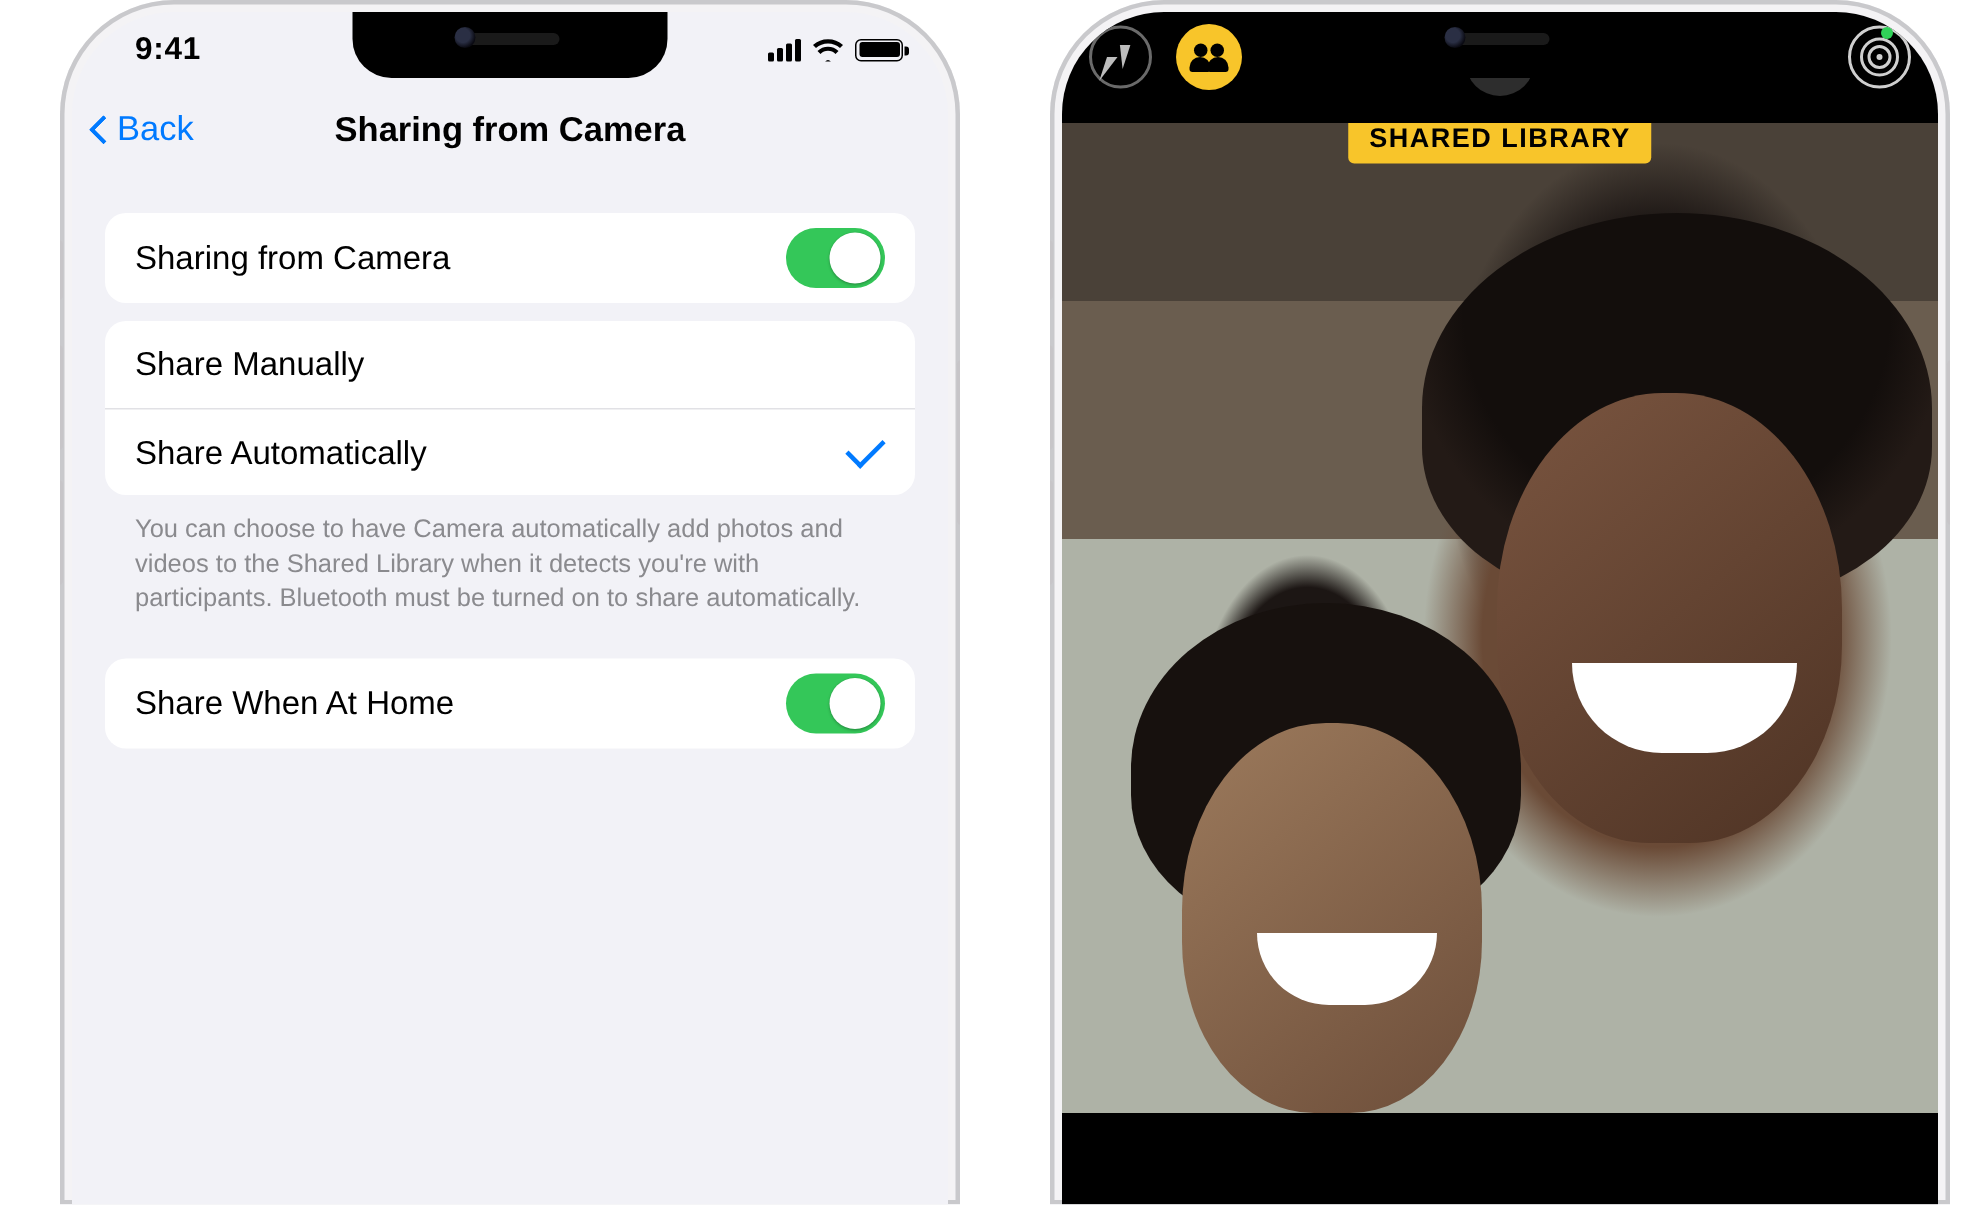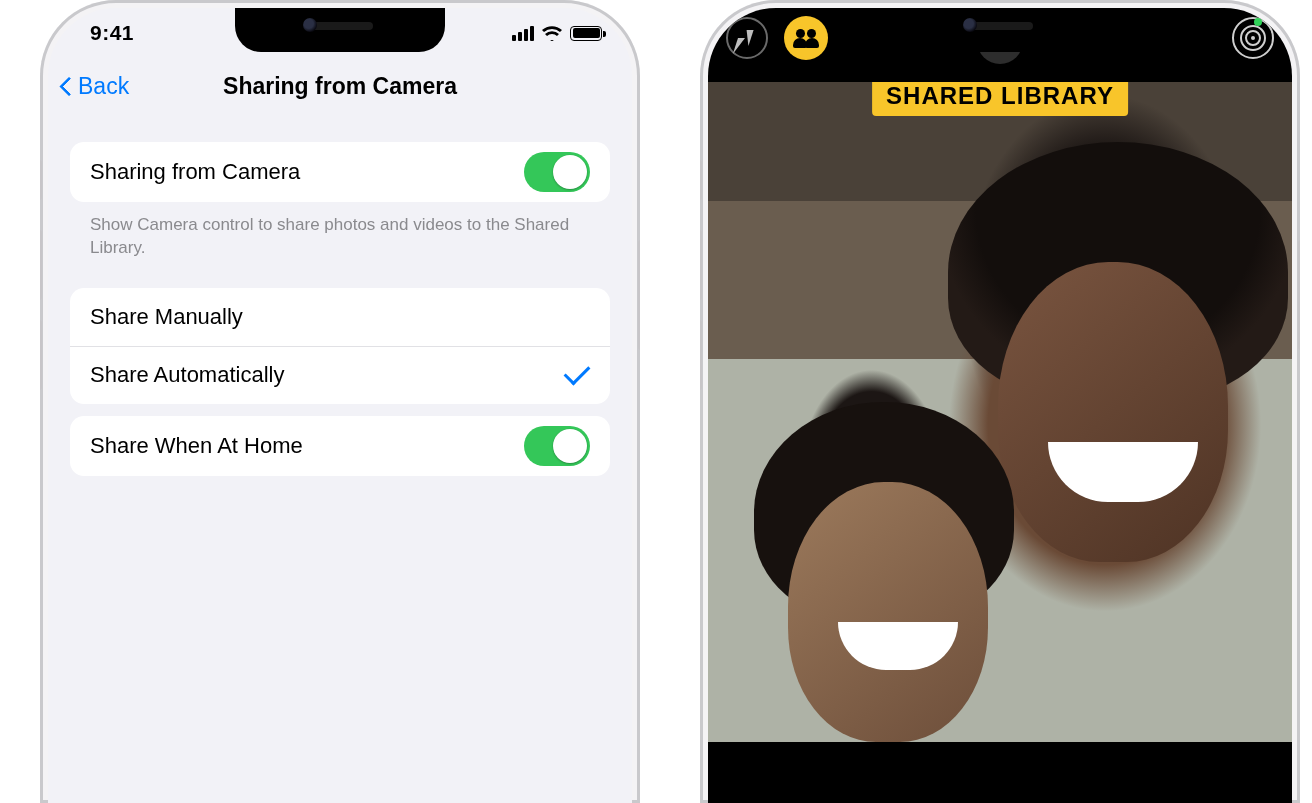--- a/index.html
+++ b/index.html
@@ -221,21 +221,21 @@
       radial-gradient(ellipse 120px 180px at 28% 60%, #1c1614 0 48%, transparent 60%),
       linear-gradient(180deg,#4a4138 0 18%, #6a5d4f 18% 42%, #aeb2a6 42% 100%);
     overflow:hidden;
   }
   .shared-lib-badge{
     position:absolute; top:-6px; left:50%; transform:translateX(-50%);
     background:var(--yellow);
     color:#000;
     font-weight:700;
     letter-spacing:1px;
-    font-size:24px;
+    font-size:18px;
     padding:6px 14px 6px 14px;
     border-radius:4px;
     z-index:20;
   }
   
   .face1{ position:absolute; left:290px; top:180px; width:230px; height:300px; border-radius:48% 48% 44% 44%; background:linear-gradient(140deg,#7a5540,#4e3324); }
   .hair1{ position:absolute; left:240px; top:60px; width:340px; height:260px; border-radius:50% 50% 40% 40%; background:radial-gradient(circle at 50% 25%, #130e0c 0 55%, #231a16 70%); }
   .smile1{ position:absolute; left:340px; top:360px; width:150px; height:60px; border-radius:0 0 80px 80px; background:#fff; }
   .face2{ position:absolute; left:80px; top:400px; width:200px; height:260px; border-radius:48% 48% 44% 44%; background:linear-gradient(140deg,#9c7a5c,#6d4e3a); }
   .hair2{ position:absolute; left:46px; top:320px; width:260px; height:220px; border-radius:50% 50% 42% 42%; background:#17110e; }
@@ -310,31 +310,31 @@
       <div class="content">
 
         <div class="group-card">
           <div class="row">
             <div class="row-label">Sharing from Camera</div>
             <div class="toggle">
                 <div class="knob"></div>
               </div>
           </div>
         </div>
-        <div class="footer-text">Show Camera control to share photos and videos to the Shared Library.</div>
 
         <div class="group-card">
           <div class="row">
             <div class="row-label">Share Manually</div>
           </div>
           <div class="row">
             <div class="row-label">Share Automatically</div>
             <div class="check"></div>
           </div>
         </div>
+        <div class="footer-text">You can choose to have Camera automatically add photos and videos to the Shared Library when it detects you're with participants. Bluetooth must be turned on to share automatically.</div>
 
         <div class="group-card">
           <div class="row">
             <div class="row-label">Share When At Home</div>
             <div class="toggle">
                 <div class="knob"></div>
               </div>
           </div>
         </div>
 

